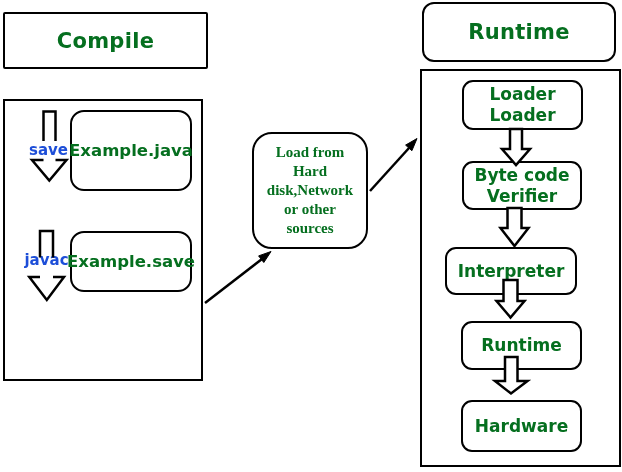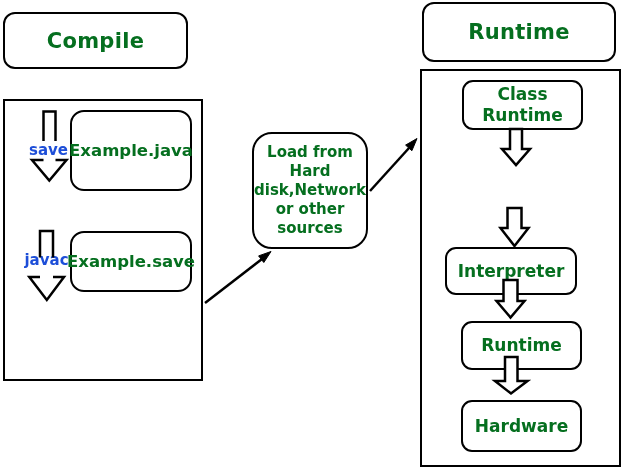--- a/index.html
+++ b/index.html
@@ -36,25 +36,25 @@
     position:absolute;
     color:#1d4ed8;
     font-size:15px;
     text-align:center;
   }
   .overlay{
     position:absolute;left:0;top:0;
     pointer-events:none;
   }
   
-  #compile-box   {left:3px;   top:12px;  width:185px; height:57px;  border-radius:12px;}
+  #compile-box   {left:3px;   top:12px;  width:205px; height:57px;  border-radius:2px;}
   #left-rect     {left:3px;   top:99px;  width:200px; height:282px;}
   #example-java  {left:70px;  top:110px; width:122px; height:81px;}
   #example-class {left:70px;  top:231px; width:122px; height:61px;}
-  #load-box      {left:252px; top:132px; width:116px; height:117px; border-radius:20px;}
+  #load-box      {left:252px; top:132px; width:116px; height:117px; border-radius:20px;font-family:Liberation Serif, serif;}
   #runtime-title {left:422px; top:2px;   width:194px; height:60px;  border-radius:12px;}
   #right-rect    {left:420px; top:69px;  width:201px; height:398px;}
   #class-loader  {left:462px; top:80px;  width:121px; height:50px;  border-radius:11px;}
   #byte-verifier {left:462px; top:161px; width:120px; height:49px;  border-radius:11px;}
   #interpreter   {left:445px; top:247px; width:132px; height:48px;  border-radius:11px;}
   #runtime-step  {left:461px; top:321px; width:121px; height:49px;  border-radius:11px;}
   #hardware     {left:461px; top:400px; width:121px; height:52px;  border-radius:11px;text-align:right;}
   #save-label    {left:26px;  top:141px; width:45px;}
   #javac-label   {left:24px;  top:251px; width:45px;}
 </style>
@@ -82,21 +82,25 @@
 
   <div class="box" id="load-box">
     <span class="load-text pre">Load from
 Hard
 disk,Network
 or other
 sources</span>
   </div>
 
   <div class="box" id="class-loader">
-    <span class="small-text pre">Class Runtime</span>
+    <span class="small-text pre">Loader Loader</span>
+  </div>
+  <div class="box" id="byte-verifier">
+    <span class="small-text pre">Byte code
+Verifier</span>
   </div>
   <div class="box" id="interpreter">
     <span class="small-text pre">Interpreter</span>
   </div>
   <div class="box" id="runtime-step">
     <span class="small-text pre">Runtime</span>
   </div>
   <div class="box" id="hardware">
     <span class="small-text pre">Hardware</span>
   </div>

